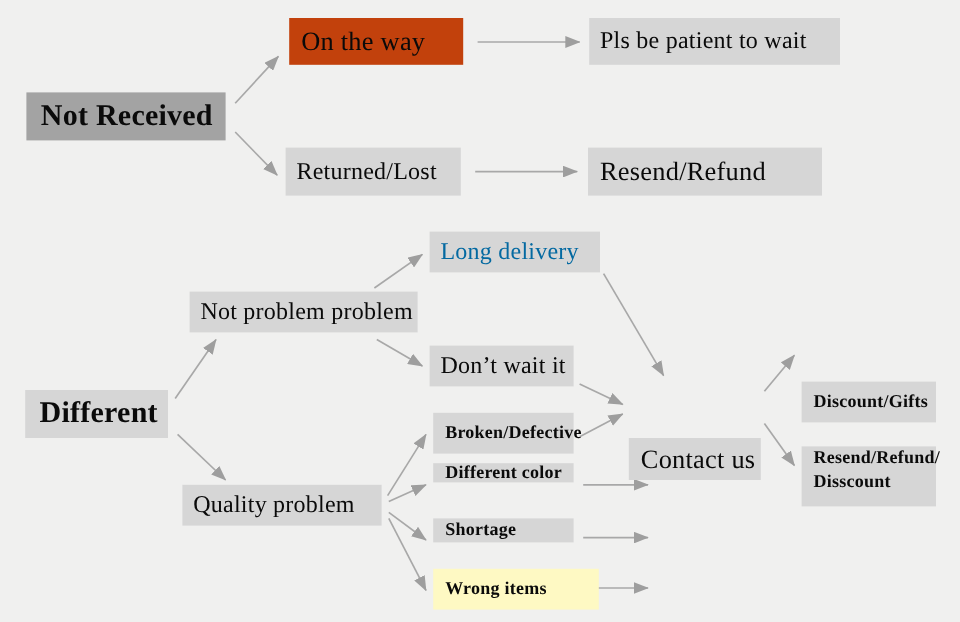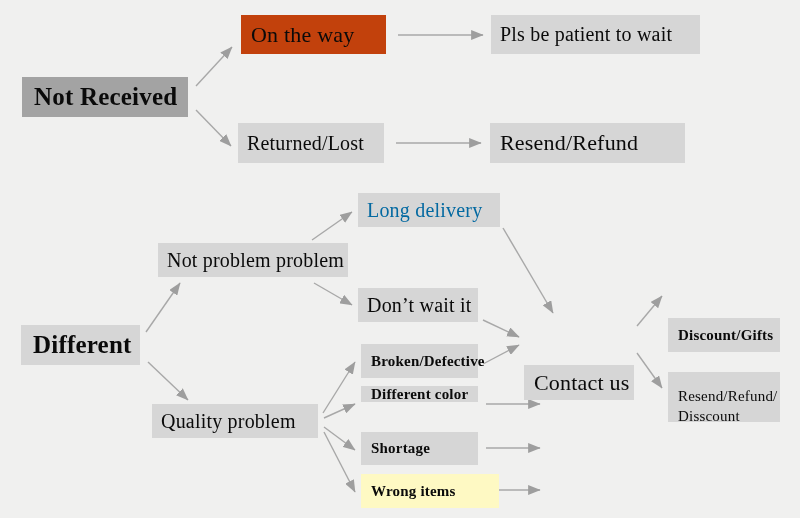--- a/index.html
+++ b/index.html
@@ -54,24 +54,24 @@
     font-weight: 400;
     padding-left: 9px;
   }
   .tier-small {
     font-size: 15px;
     font-weight: 700;
     padding-left: 10px;
   }
   .tier-small-multi {
     font-size: 15px;
-    font-weight: 400;
+    font-weight: 700;
     padding-left: 10px;
     display: block;
-    padding-top: 14px;
+    padding-top: 0;
   }
 </style>
 </head>
 <body>
 
 <div id="diagram">
 
   <svg id="edges" viewBox="0 0 800 518" xmlns="http://www.w3.org/2000/svg">
     <defs>
       <marker id="arrowhead" markerWidth="9" markerHeight="7" refX="8.5" refY="3.5" orient="auto" markerUnits="strokeWidth">
@@ -108,21 +108,21 @@
       <div class="node tier-mid" style="left: 491px; top: 15px; width: 209px; height: 39px; background: rgb(214, 214, 214); color: rgb(10, 10, 10);">Pls be patient to wait</div>
       <div class="node tier-mid" style="left: 238px; top: 123px; width: 146px; height: 40px; background: rgb(214, 214, 214); color: rgb(10, 10, 10);">Returned/Lost</div>
       <div class="node tier-major" style="left: 490px; top: 123px; width: 195px; height: 40px; background: rgb(214, 214, 214); color: rgb(10, 10, 10);">Resend/Refund</div>
       <div class="node tier-root" style="left: 21px; top: 325px; width: 119px; height: 40px; background: rgb(214, 214, 214); color: rgb(10, 10, 10);">Different</div>
       <div class="node tier-mid" style="left: 158px; top: 243px; width: 190px; height: 34px; background: rgb(214, 214, 214); color: rgb(10, 10, 10);">Not problem problem</div>
       <div class="node tier-mid" style="left: 152px; top: 404px; width: 166px; height: 34px; background: rgb(214, 214, 214); color: rgb(10, 10, 10);">Quality problem</div>
       <div class="node tier-mid" style="left: 358px; top: 193px; width: 142px; height: 34px; background: rgb(214, 214, 214); color: #0369a1;">Long delivery</div>
       <div class="node tier-mid" style="left: 358px; top: 288px; width: 120px; height: 34px; background: rgb(214, 214, 214); color: rgb(10, 10, 10);">Don’t wait it</div>
       <div class="node tier-small" style="left: 361px; top: 344px; width: 117px; height: 34px; background: rgb(214, 214, 214); color: rgb(10, 10, 10);">Broken/Defective</div>
       <div class="node tier-small" style="left: 361px; top: 386px; width: 117px; height: 16px; background: rgb(214, 214, 214); color: rgb(10, 10, 10);">Different color</div>
-      <div class="node tier-small" style="left: 361px; top: 432px; width: 117px; height: 33px; background: rgb(214, 214, 214); color: rgb(10, 10, 10);">Shortage</div>
+      <div class="node tier-small" style="left: 361px; top: 432px; width: 117px; height: 20px; background: rgb(214, 214, 214); color: rgb(10, 10, 10);">Shortage</div>
       <div class="node tier-small" style="left: 361px; top: 474px; width: 138px; height: 34px; background: #fef9c3; color: rgb(10, 10, 10);">Wrong items</div>
       <div class="node tier-major" style="left: 524px; top: 321px; width: 110px; height: 35px; background: rgb(214, 214, 214); color: rgb(10, 10, 10); margin-top: 44px;">Contact us</div>
       <div class="node tier-small" style="left: 668px; top: 282px; width: 112px; height: 34px; background: rgb(214, 214, 214); color: rgb(10, 10, 10); margin-top: 36px;">Discount/Gifts</div>
       <div class="node tier-small-multi" style="left: 668px; top: 372px; width: 112px; height: 50px; background: rgb(214, 214, 214); color: rgb(10, 10, 10);">Resend/Refund/
 Disscount</div>
     </div>
 
 </div>
 
 </body></html>

